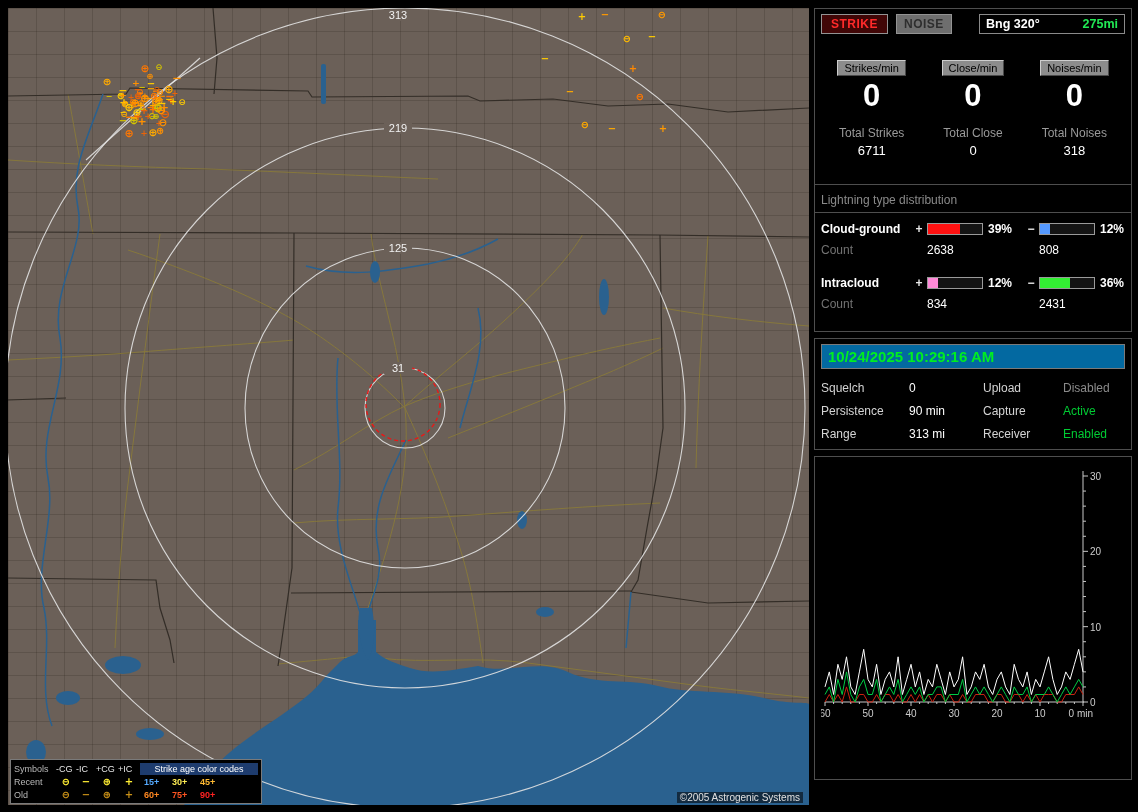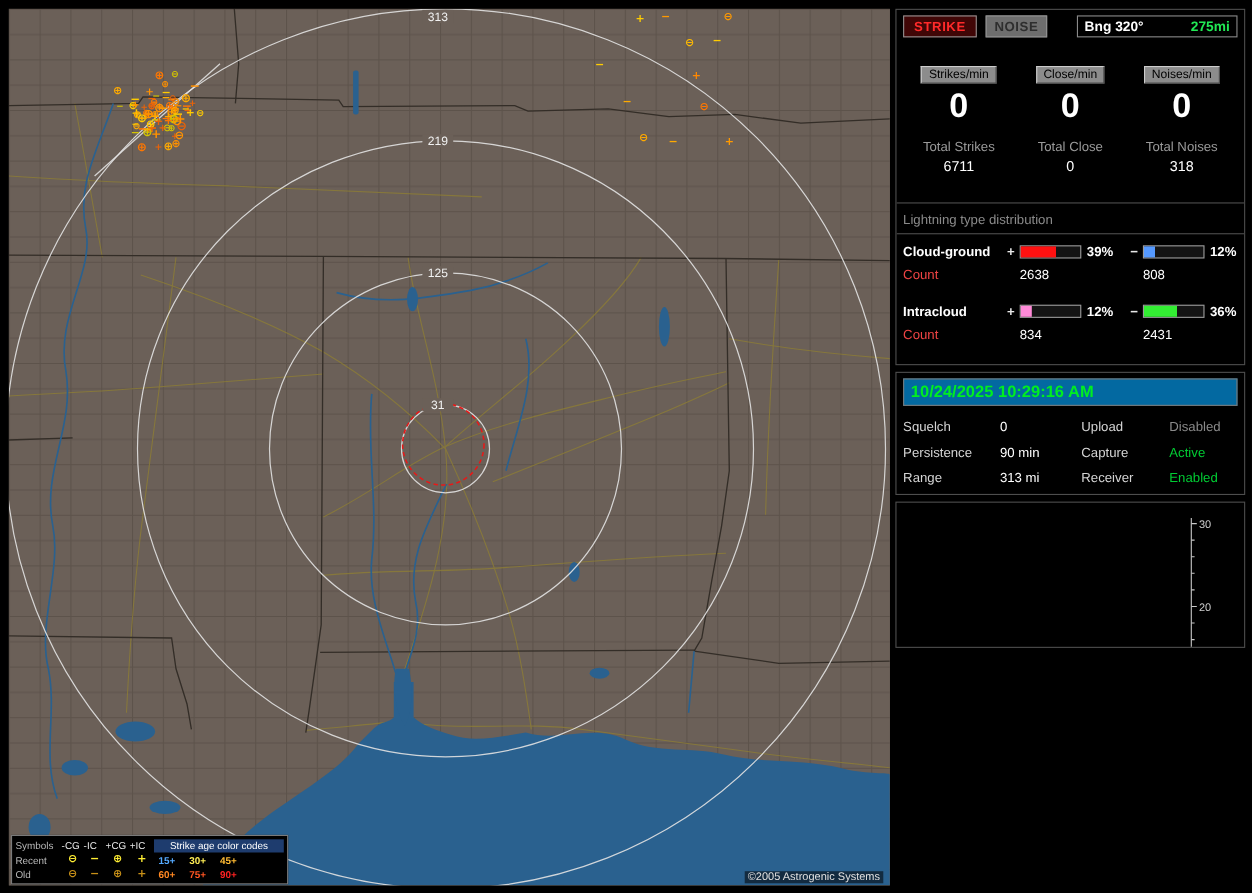--- a/index.html
+++ b/index.html
@@ -14,21 +14,21 @@
   #map-legend{position:absolute;left:2px;bottom:1px;width:252px;background:#000;border:1px solid #7a7a7a;padding:2px 3px;font-size:9px;box-sizing:border-box;}
   .lg-row{display:grid;grid-template-columns:42px 20px 20px 22px 22px 1fr;align-items:center;height:13px;}
   .lg-label{color:#b8b8b8;}
   .lg-colhead{color:#e6e6e6;}
   .lg-glyph{text-align:center;font-family:"DejaVu Sans",sans-serif;font-size:10px;line-height:11px;font-weight:bold;}
   .lg-agehead{background:#1e3c6e;color:#fff;text-align:center;font-size:9px;line-height:12px;}
   .lg-ages{display:flex;padding:0 4px;}
   .lg-age{font-weight:bold;font-size:9px;width:28px;}
 
   
-  #panel{position:absolute;left:814px;top:8px;width:318px;height:581px;display:flex;flex-direction:column;gap:6px;}
+  #panel{position:absolute;left:814px;top:8px;width:318px;height:772px;display:flex;flex-direction:column;gap:6px;}
   .pbox{border:1px solid #4e4e4e;background:#000;padding:5px 6px;box-sizing:border-box;}
   #box-rates{height:324px;overflow:hidden;}
   #box-status{height:112px;overflow:hidden;}
   #box-trend{flex:1;overflow:hidden;}
 
   .topbar{display:flex;gap:8px;align-items:center;margin-bottom:26px;}
   #btn-strike{background:#400606;color:#ff2a2a;border:1px solid #939393;font-weight:bold;font-size:12px;padding:2px 9px;letter-spacing:.5px;font-family:inherit;}
   #btn-noise{background:#6e6e6e;color:#2e2e2e;border:1px solid #939393;font-weight:bold;font-size:12px;padding:2px 7px;letter-spacing:.5px;font-family:inherit;}
   .bng{margin-left:auto;display:flex;justify-content:space-between;align-items:center;background:#000;border:1px solid #8a8a8a;min-width:132px;padding:2px 6px;color:#fff;font-weight:bold;font-size:12.5px;}
   .bng-val{color:#21e854;}
@@ -40,21 +40,21 @@
   .total-val{color:#fff;font-size:13px;margin-top:3px;}
 
   .divider{border-top:1px solid #4e4e4e;margin:26px -6px 8px;}
   .dist-title{color:#8a8a8a;font-size:12px;padding:0 0 5px 6px;border-bottom:1px solid #4e4e4e;margin:0 -6px 9px;}
   .drow{display:grid;grid-template-columns:90px 12px 56px 38px 12px 56px 34px;column-gap:2px;align-items:center;font-size:12px;margin-bottom:7px;}
   .d-label{font-weight:bold;color:#fff;}
   .sign{color:#e8e8e8;text-align:center;font-weight:bold;}
   .gauge{height:10px;border:1px solid #9a9a9a;background:#141414;position:relative;}
   .gauge .fill{position:absolute;left:0;top:0;bottom:0;}
   .pct{font-weight:bold;color:#fff;padding-left:3px;}
-  .count-label{color:#ef4444;}
+  .count-label{color:#737373;}
   .count-val{color:#fff;}
   .dgap{height:12px;}
 
   .datetime{background:#0369a1;border:1px solid #7a7a7a;color:#00ee21;font-weight:bold;font-size:15px;padding:3px 6px;margin-bottom:12px;}
   .status-grid{display:grid;grid-template-columns:88px 74px 80px auto;row-gap:9px;font-size:12px;}
   .sl{color:#d4d4d4;}
   .sv{color:#fff;}
   .sv.green{color:#00cc33;}
   .sv.dim{color:#8a8a8a;}
 

